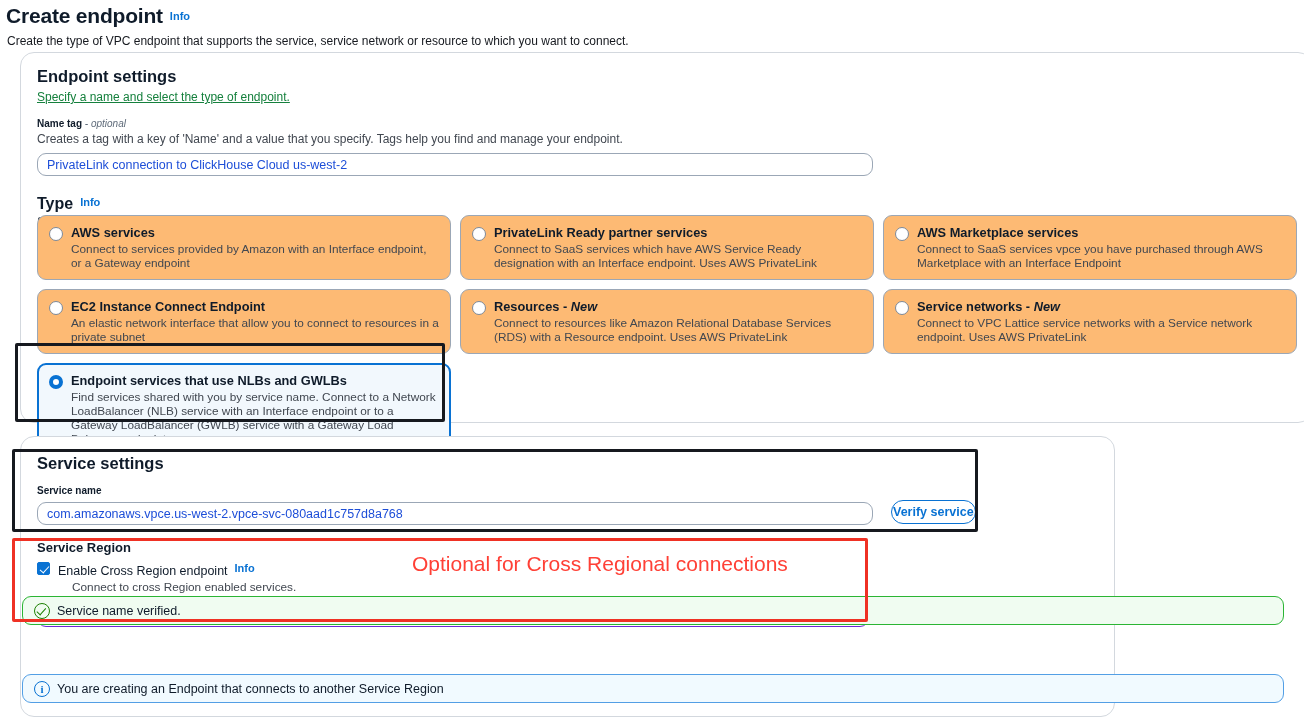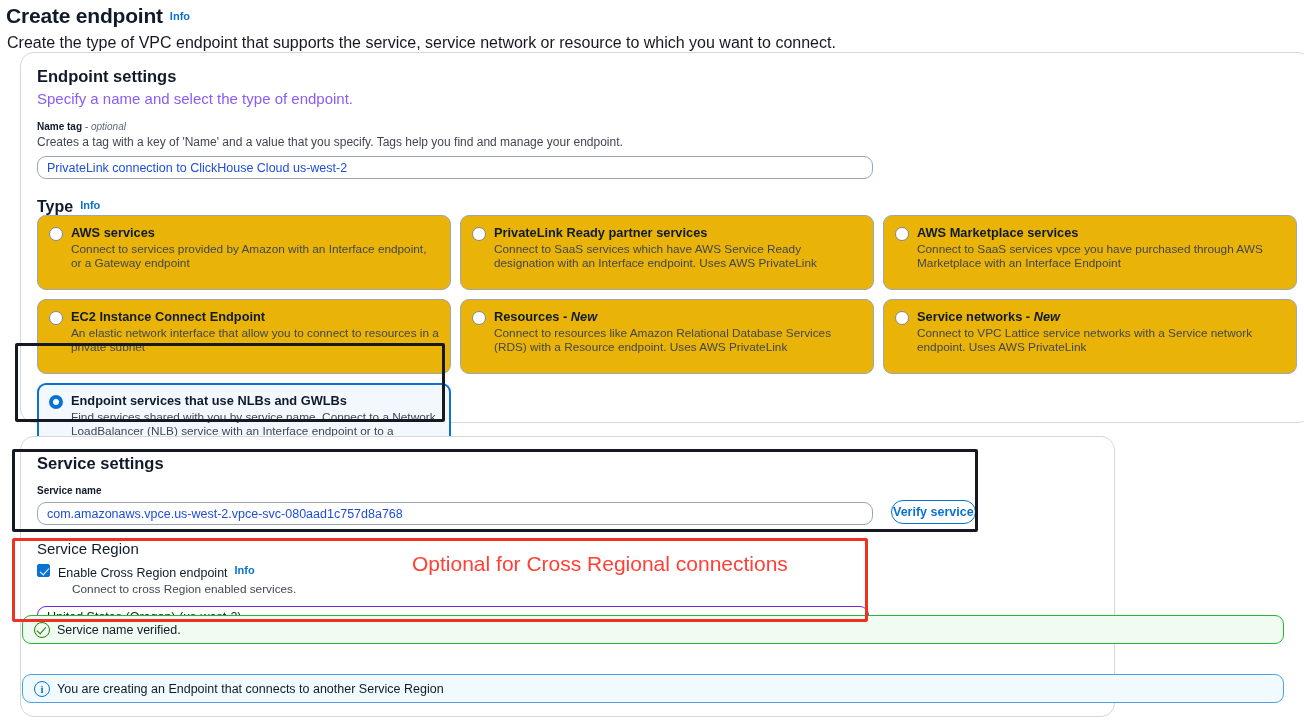--- a/index.html
+++ b/index.html
@@ -20,40 +20,40 @@
     font-size: 21px; font-weight: bold; letter-spacing: -0.2px;
     display: inline-block; vertical-align: baseline; margin: 0;
     color: #0f1b2a;
   }
   .info-link {
     color: #0972d3; font-size: 11px; font-weight: bold;
     text-decoration: none; margin-left: 7px; vertical-align: 3px;
     cursor: pointer;
   }
   .page-desc {
-    font-size: 16px; color: #16191f; margin: 6px 0 0 0; padding-left: 1px;
+    font-size: 12px; color: #16191f; margin: 6px 0 0 0; padding-left: 1px;
   }
 
   
   .card {
     position: absolute;
     left: 20px; right: 6px;
     border: 1px solid #d3d8de;
     border-radius: 14px;
     background: #ffffff;
   }
   #endpoint-card { top: 52px; width: 1292px; height: 371px; }
   #service-card  { top: 436px; width: 1095px; height: 281px; }
 
   .card-inner { padding: 14px 16px 0 16px; }
 
   .section-title {
     font-size: 16.5px; font-weight: bold; color: #0f1b2a; margin: 0 0 4px 0;
   }
-  .section-desc { font-size: 15px; color: #8b5cf6; margin: 0 0 14px 0; }
+  .section-desc { font-size: 12px; color: #15803d; margin: 0 0 14px 0; text-decoration: underline; }
 
   .field-label { font-size: 10px; font-weight: bold; color: #0f1b2a; }
   .field-label .opt { font-weight: normal; font-style: italic; color: #5f6b7a; }
   .field-help { font-size: 12px; color: #414750; margin: 3px 0 7px 0; }
 
   .text-input {
     display: block;
     width: 836px; height: 23px;
     border: 1px solid #9ba7b6; border-radius: 9px;
     background: #fff; font-size: 12.5px; color: #1d4ed8;
@@ -72,22 +72,22 @@
     width: 1260px;
     display: grid;
     grid-template-columns: 414px 414px 414px;
     column-gap: 9px;
     row-gap: 9px;
   }
   .tile {
     position: relative;
     border: 1px solid #9ba7b6;
     border-radius: 9px;
-    background: #eab308;
-    padding: 9px 11px 19px 33px;
+    background: #fdba74;
+    padding: 9px 11px 9px 33px;
     min-height: 55px;
   }
   .tile.selected {
     border: 2px solid #0972d3;
     background: #f2f8fd;
     padding: 8px 10px 8px 32px;
   }
   .tile-title { font-size: 12.8px; font-weight: bold; color: #0f1b2a; line-height: 15px; }
   .tile-title .new { font-style: italic; font-weight: bold; }
   .tile-desc { font-size: 11.8px; color: #414750; line-height: 14px; margin-top: 2px; }
@@ -131,21 +131,21 @@
   .svc-row { position: relative; }
   .verify-btn {
     position: absolute; left: 854px; top: -2px;
     border: 1.5px solid #0972d3; border-radius: 14px;
     background: #ffffff; color: #0972d3;
     font-size: 12.5px; font-weight: bold;
     padding: 4px 1px; cursor: pointer;
     font-family: "Liberation Sans", sans-serif;
   }
 
-  .region-label { font-size: 15px; font-weight: normal; margin: 0; }
+  .region-label { font-size: 13px; font-weight: bold; margin: 0; }
 
   .check-row { position: relative; padding-left: 21px; margin-top: 6px; }
   .checkbox {
     position: absolute; left: 0; top: 1px;
     width: 13px; height: 13px; border-radius: 2px;
     background: #0972d3; border: 1px solid #0972d3;
   }
   .checkbox::after {
     content: ""; position: absolute;
     left: 3.5px; top: 0.5px; width: 4px; height: 8px;
@@ -175,21 +175,21 @@
   
   .alert {
     position: absolute; left: 22px;
     width: 1262px; height: 29px;
     border-radius: 9px;
     font-size: 12.5px;
     padding: 5px 10px 5px 34px;
     line-height: 19px;
   }
   #alert-success {
-    top: 615px;
+    top: 596px;
     border: 1px solid #2bb534; background: #f0fcf1; color: #0f1b2a;
   }
   #alert-info {
     top: 674px;
     border: 1px solid #539fe5; background: #f1faff; color: #0f1b2a;
   }
   .alert-icon {
     position: absolute; left: 11px; top: 6px;
     width: 16px; height: 16px; border-radius: 50%;
   }

